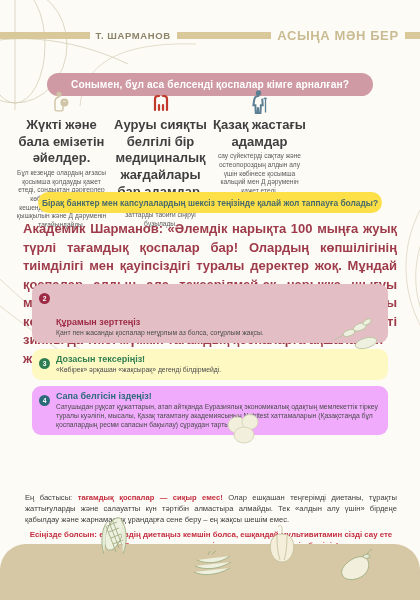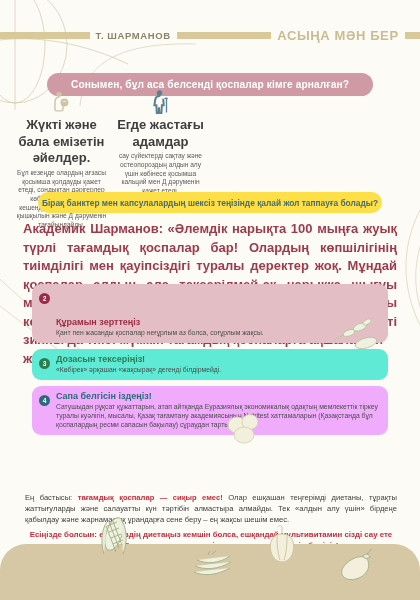--- a/index.html
+++ b/index.html
@@ -60,21 +60,21 @@
   .tips{position:absolute;left:32px;top:284px;width:356px;}
   .tip{position:relative;border-radius:9px;padding:5px 8px 6px 24px;margin-bottom:6px;}
   .tip .num{position:absolute;left:7px;top:9px;width:11px;height:11px;border-radius:50%;
             color:#fff;font-size:6.6px;font-weight:700;display:flex;align-items:center;justify-content:center;}
   .tip h4{margin:0 0 1px 0;font-size:9px;font-weight:700;}
   .tip p{margin:0;font-size:6.8px;line-height:1.33;color:#4c4c4c;}
   .tip.t1{background:#efe3cd;}
   .tip.t1 h4{color:#e07b28;} .tip.t1 .num{background:#e07b28;}
   .tip.t2{background:#e3bfc5;}
   .tip.t2 h4{color:#9e2b46;margin-top:28px;} .tip.t2 .num{background:#9e2b46;}
-  .tip.t3{background:#5eead4;}
+  .tip.t3{background:#fef9c3;}
   .tip.t3 h4{color:#2e7d52;} .tip.t3 .num{background:#2e7d52;}
   .tip.t4{background:#f0abfc;}
   .tip.t4 h4{color:#2a6b7a;} .tip.t4 .num{background:#2a6b7a;}
 
   
   .closing{position:absolute;left:25px;top:493px;width:372px;}
   .closing .p1{font-size:7.6px;line-height:1.42;color:#3d3d3d;text-align:justify;margin:0 0 4px 0;}
   .closing .p1 b{color:#c32d3e;font-weight:700;}
   .closing .p2{font-size:7.9px;line-height:1.4;color:#c32d3e;font-weight:700;text-align:center;margin:0;}
 
@@ -135,31 +135,43 @@
           <path d="M9 7.2c-2.6 0-4 1.8-4 4.3v7.8c0 1 .7 1.6 1.6 1.6h4.8c.9 0 1.6-.6 1.6-1.6v-3.4" stroke="#cfc4a6" stroke-width="1.4" fill="none"></path>
           <circle cx="14.4" cy="12.5" r="4" fill="#cfc4a6"></circle>
           <path d="M13 11.8c.9-.6 2-.6 2.9 0" stroke="#fdfbf6" stroke-width="0.8"></path>
         </svg>
       </div>
       <h3>Жүкті және бала емізетін әйелдер.</h3>
       <p>Бұл кезеңде олардың ағзасы қосымша қолдауды қажет етеді, сондықтан дәрігерлер көбінесе дәрумендік кешендерді, темірді, фолий қышқылын және Д дәруменін тағайындайды.</p>
     </div>
 
 
+    <div class="col">
+      <div class="ico">
+        <svg width="22" height="22" viewBox="0 0 22 22" fill="none" stroke="#c0392b" stroke-width="2.2" stroke-linecap="round">
+          <path d="M5 18V7a3 3 0 0 1 3-3h1"></path>
+          <path d="M17 18V7a3 3 0 0 0-3-3h-1"></path>
+          <path d="M9 18v-5"></path>
+          <path d="M13 18v-5"></path>
+        </svg>
+      </div>
+      <h3>Ауруы сияқты белгілі бір медициналық жағдайлары бар адамдар,</h3>
+      <p>бұл кезде ағзаның қоректік заттарды табиғи сіңіруі бұзылады.</p>
+    </div>
 
     <div class="col">
       <div class="ico">
         <svg width="24" height="25" viewBox="0 0 24 25" fill="none">
           <circle cx="10.5" cy="4" r="2.7" fill="#5b7f93"></circle>
           <path d="M10.5 7c-2.5 0-4 1.6-4.3 4l-.8 5.2h2l.4 8h1.9l.3-6 .4 6h2l.5-8h1.8l-.4-5.6" stroke="#5b7f93" stroke-width="2" fill="none" stroke-linecap="round"></path>
           <path d="M17.5 9.5v14" stroke="#5b7f93" stroke-width="1.3"></path>
           <path d="M15.8 10c.6-1 2.2-1.2 2.6 0" stroke="#5b7f93" stroke-width="1.3" fill="none"></path>
         </svg>
       </div>
-      <h3>Егде жастағы адамдар</h3>
+      <h3>Қазақ жастағы адамдар</h3>
       <p>сау сүйектерді сақтау және остеопороздың алдын алу үшін көбінесе қосымша кальций мен Д дәруменін қажет етеді.</p>
     </div>
   </div>
 
   <div class="banner-blue">
     <span>Бірақ банктер мен капсулалардың шексіз теңізінде қалай жол таппауға болады?</span>
   </div>
 
   <div class="quote">
     <span>Академик Шарманов: «Әлемдік нарықта 100 мыңға жуық түрлі тағамдық қоспалар бар! Олардың көпшілігінің тиімділігі мен қауіпсіздігі туралы деректер жоқ. Мұндай қоспалар алдын ала тексерілмей-ақ нарыққа шығуы мүмкін. Сондықтан тұтынушылар аса қырағы болуы керек! Адамдар көбінесе пайда әкеліп қана қоймай, тіпті зияны да тиюі мүмкін тағамдық қоспаларға ақшаларын</span>

